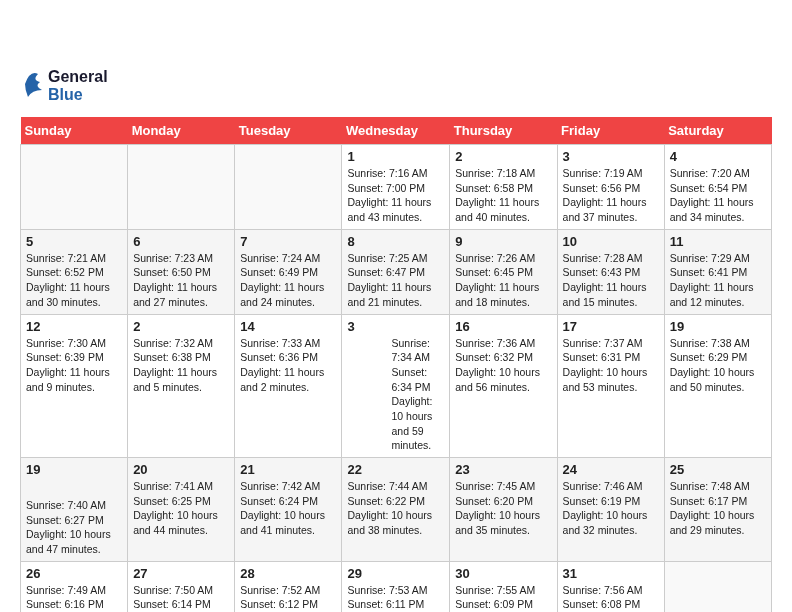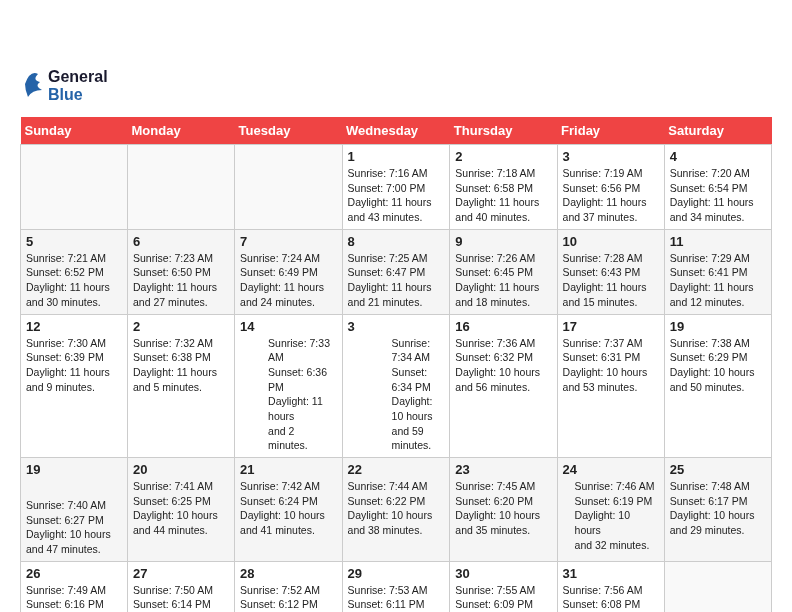--- a/index.html
+++ b/index.html
@@ -198,21 +198,21 @@
         </td>
         <td>
           <span class="day-num">2</span>
           <div class="day-info" style="white-space: pre-line;">Sunrise: 7:32 AM
 Sunset: 6:38 PM
 Daylight: 11 hours
 and 5 minutes.</div>
         </td>
         <td>
           <span class="day-num">14</span>
-          <div class="day-info" style="white-space: pre-line; margin-left: 28px;">Sunrise: 7:33 AM
+          <div class="day-info" style="white-space: pre-line;">Sunrise: 7:33 AM
 Sunset: 6:36 PM
 Daylight: 11 hours
 and 2 minutes.</div>
         </td>
         <td>
           <span class="day-num">3</span>
           <div class="day-info" style="white-space: pre-line; margin-left: 44px;">Sunrise: 7:34 AM
 Sunset: 6:34 PM
 Daylight: 10 hours
 and 59 minutes.</div>
@@ -270,21 +270,21 @@
         </td>
         <td>
           <span class="day-num">23</span>
           <div class="day-info" style="white-space: pre-line;">Sunrise: 7:45 AM
 Sunset: 6:20 PM
 Daylight: 10 hours
 and 35 minutes.</div>
         </td>
         <td>
           <span class="day-num">24</span>
-          <div class="day-info" style="white-space: pre-line; margin-left: 12px;">Sunrise: 7:46 AM
+          <div class="day-info" style="white-space: pre-line;">Sunrise: 7:46 AM
 Sunset: 6:19 PM
 Daylight: 10 hours
 and 32 minutes.</div>
         </td>
         <td>
           <span class="day-num">25</span>
           <div class="day-info" style="white-space: pre-line;">Sunrise: 7:48 AM
 Sunset: 6:17 PM
 Daylight: 10 hours
 and 29 minutes.</div>

